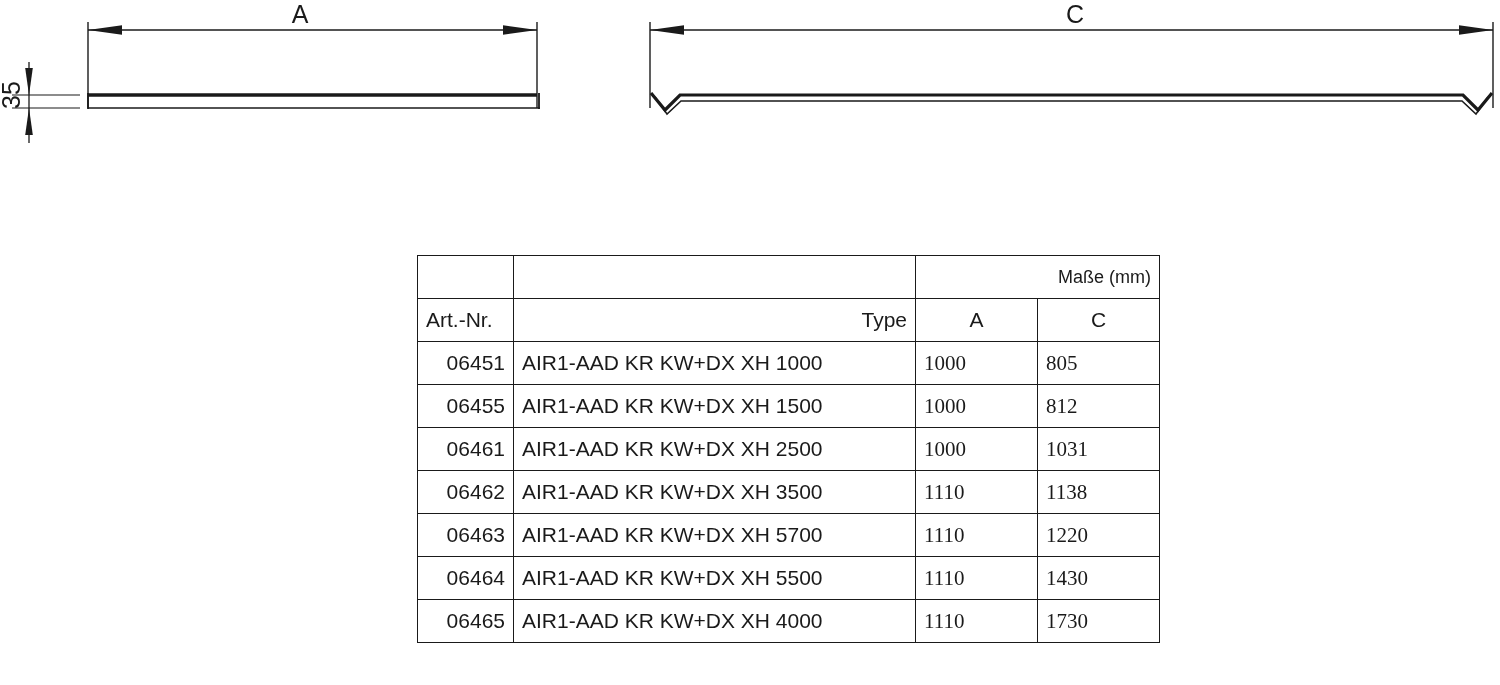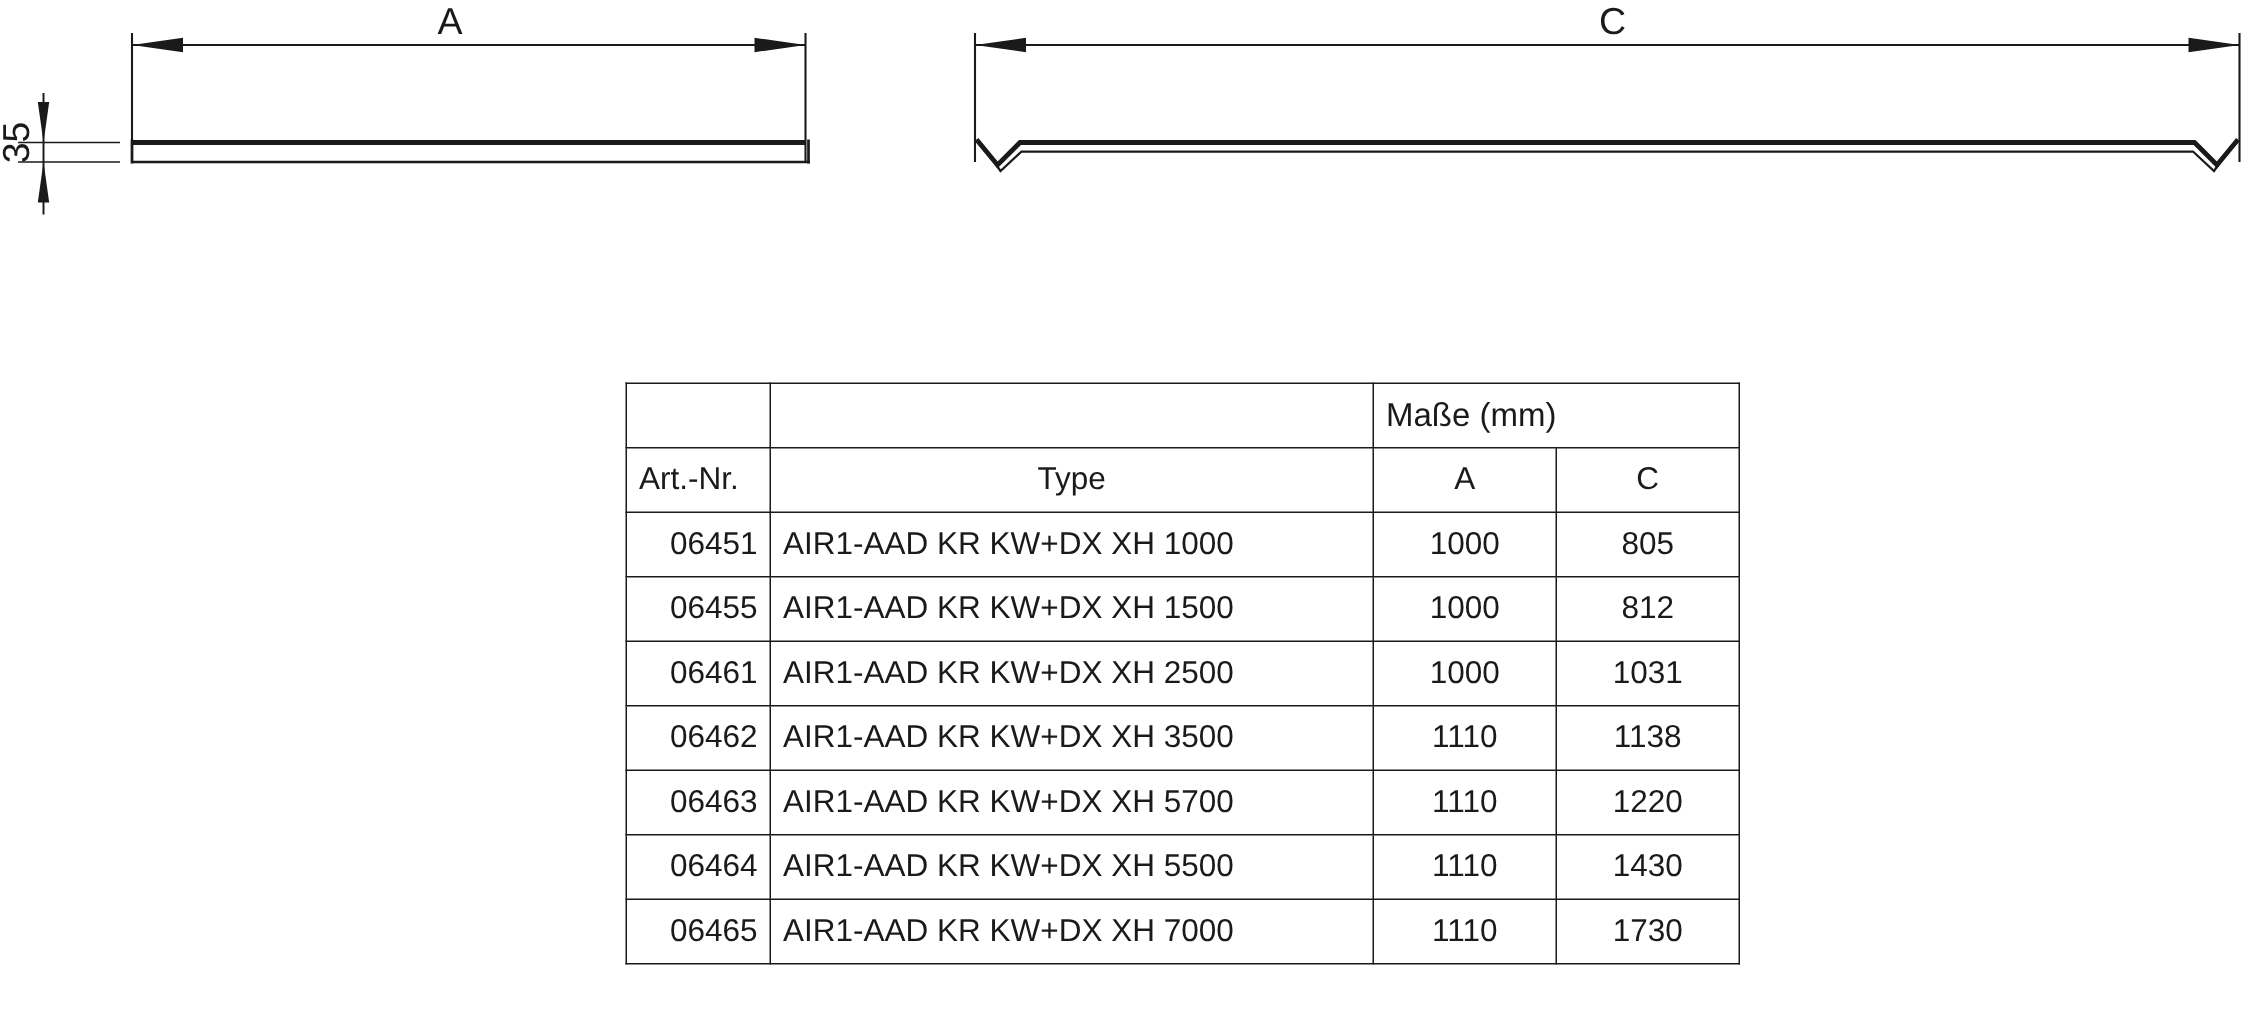--- a/index.html
+++ b/index.html
@@ -47,25 +47,25 @@
     white-space:nowrap;
     overflow:hidden;
   }
   col.c-art{width:96px;}
   col.c-type{width:402px;}
   col.c-a{width:122px;}
   col.c-c{width:122px;}
 
   .cell-art{text-align:right;}
   .cell-type{text-align:left;padding-left:6px;}
-  .cell-num{text-align:center;}
-  .hdr-span{text-align:left;font-size:22px;}
+  .cell-num{text-align:left;font-family:Liberation Serif, serif;}
+  .hdr-span{text-align:right;font-size:18px;}
   .hdr-sub{text-align:center;}
   .hdr-art{text-align:left;padding-left:10px;}
-  .hdr-type{text-align:center;padding-left:6px;}
+  .hdr-type{text-align:right;padding-left:6px;}
   .blank-cell{border-bottom:1.6px solid #1a1a1a;}
 </style>
 </head>
 <body>
 
 <div id="page-root">
 
   <div class="drawing">
     <svg width="1500" height="250" viewBox="0 0 1500 250">
 
@@ -170,21 +170,21 @@
             <td class="cell-num">1220</td>
           </tr>
           <tr>
             <td class="cell-art">06464</td>
             <td class="cell-type">AIR1-AAD KR KW+DX XH 5500</td>
             <td class="cell-num">1110</td>
             <td class="cell-num">1430</td>
           </tr>
           <tr>
             <td class="cell-art">06465</td>
-            <td class="cell-type">AIR1-AAD KR KW+DX XH 7000</td>
+            <td class="cell-type">AIR1-AAD KR KW+DX XH 4000</td>
             <td class="cell-num">1110</td>
             <td class="cell-num">1730</td>
           </tr>
         </tbody>
     </table>
   </div>
 
 </div>
 
 </body></html>

